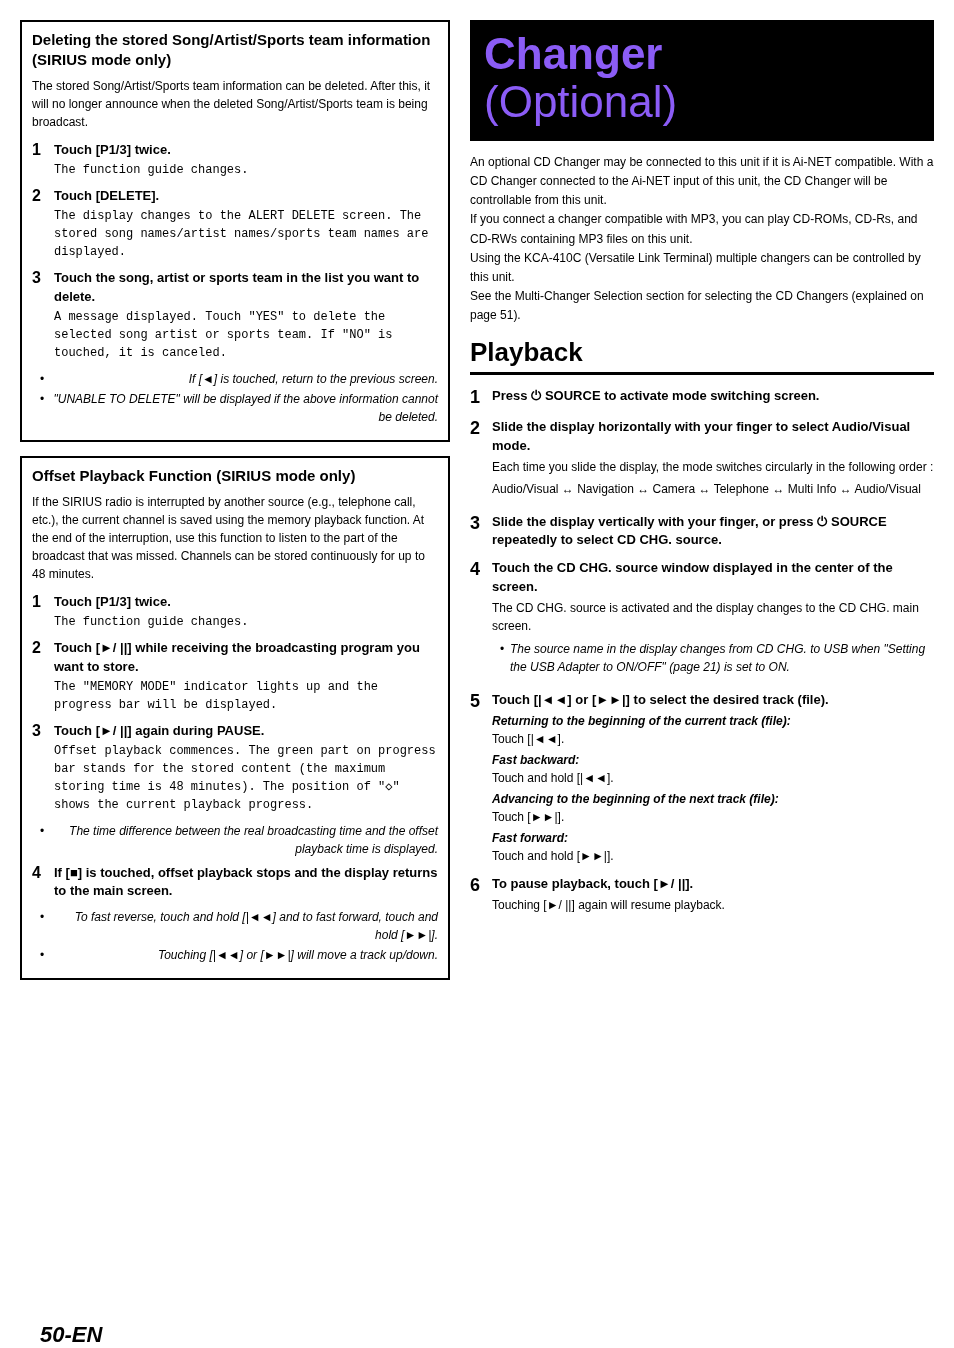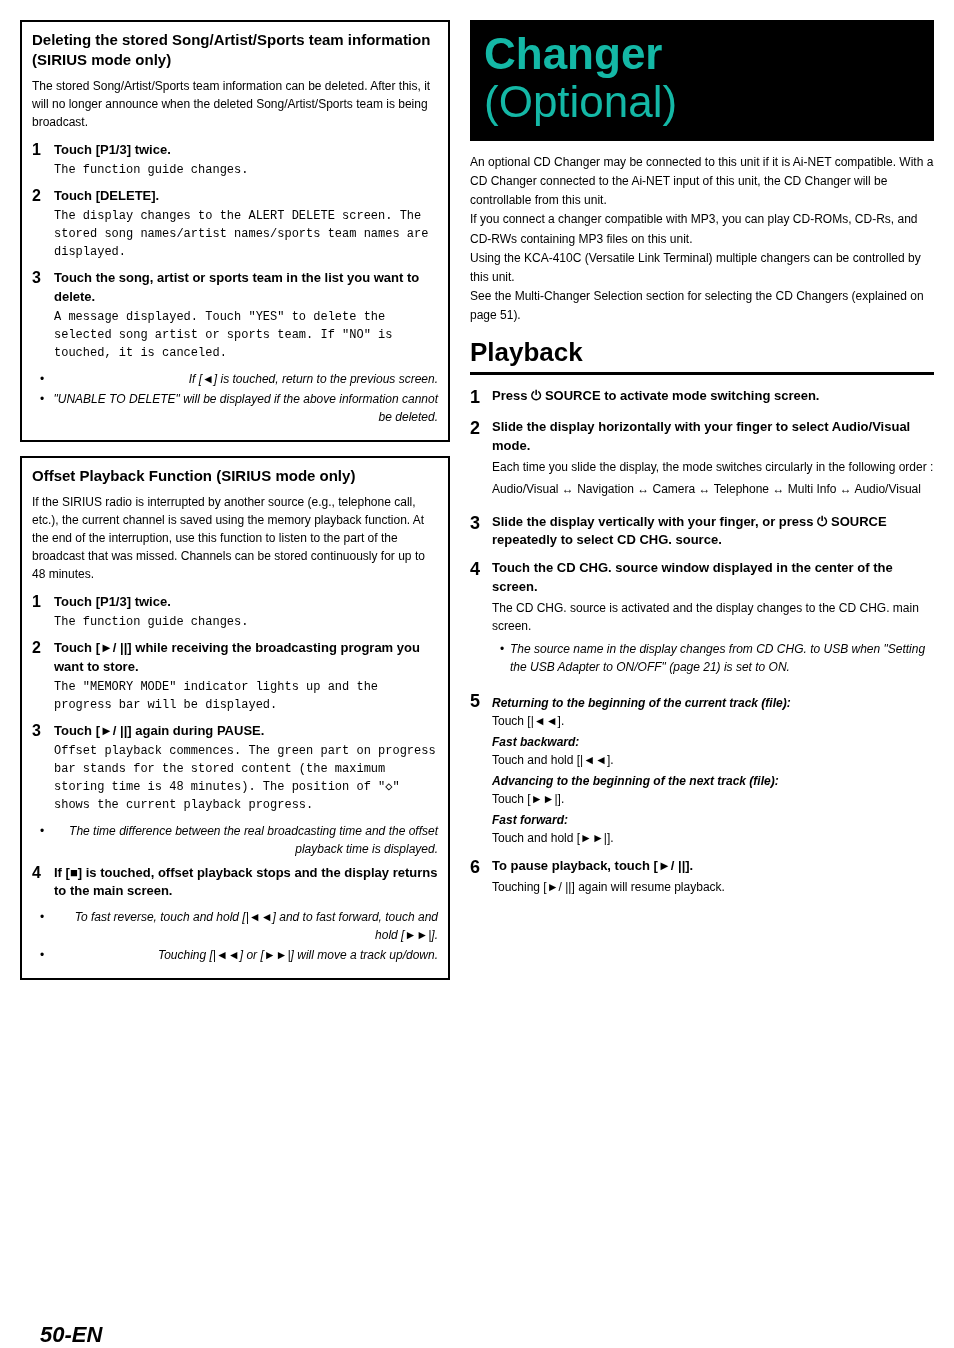--- a/index.html
+++ b/index.html
@@ -81,21 +81,21 @@
       text-align: right;
     }
     .bullet-list li::before {
       content: "•";
       position: absolute;
       left: -2px;
       font-style: normal;
     }
     .changer-title-box {
       background: #000;
-      color: #14b8a6;
+      color: #8b5cf6;
       padding: 10px 14px 14px 14px;
       margin-bottom: 12px;
     }
     .changer-title {
       font-size: 44px;
       font-weight: bold;
       line-height: 1.1;
     }
     .optional-title {
       font-size: 44px;
@@ -323,20 +323,21 @@
           <div class="right-step-desc">The CD CHG. source is activated and the display changes to the CD CHG. main screen.</div>
           <ul class="right-bullet-list">
             <li>The source name in the display changes from CD CHG. to USB when "Setting the USB Adapter to ON/OFF" (page 21) is set to ON.</li>
           </ul>
         </div>
       </div>
 
       <div class="right-step-row">
         <div class="right-step-num">5</div>
         <div class="right-step-content">
+          <div class="right-step-title">Touch <kbd>[|◄◄]</kbd> or <kbd>[►►|]</kbd> to select the desired track (file).</div>
           <div class="sub-section">
             <div class="sub-section-title">Returning to the beginning of the current track (file):</div>
             <div class="sub-section-text">Touch [|◄◄].</div>
           </div>
           <div class="sub-section">
             <div class="sub-section-title">Fast backward:</div>
             <div class="sub-section-text">Touch and hold [|◄◄].</div>
           </div>
           <div class="sub-section">
             <div class="sub-section-title">Advancing to the beginning of the next track (file):</div>

